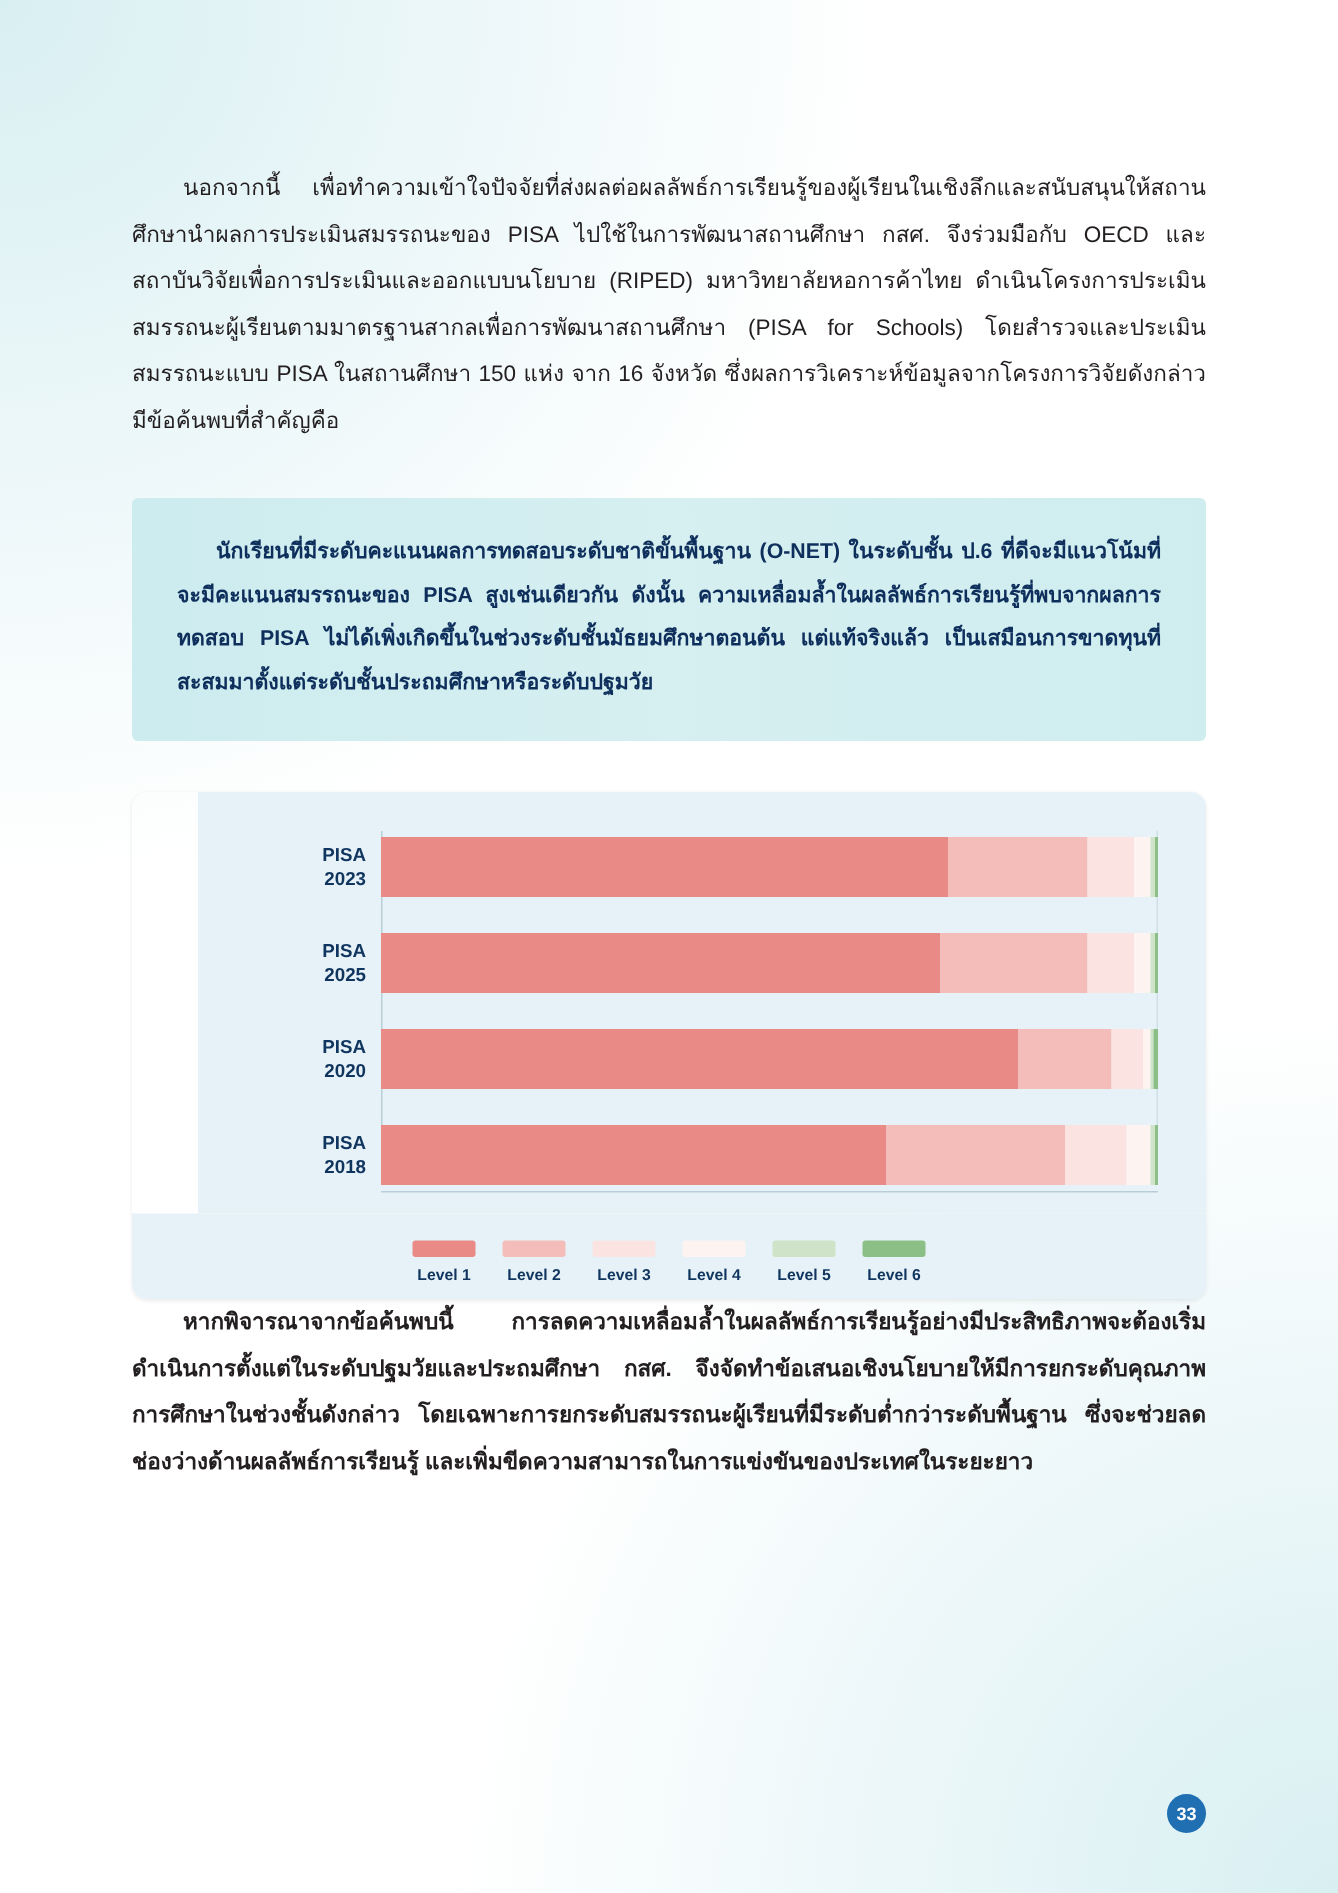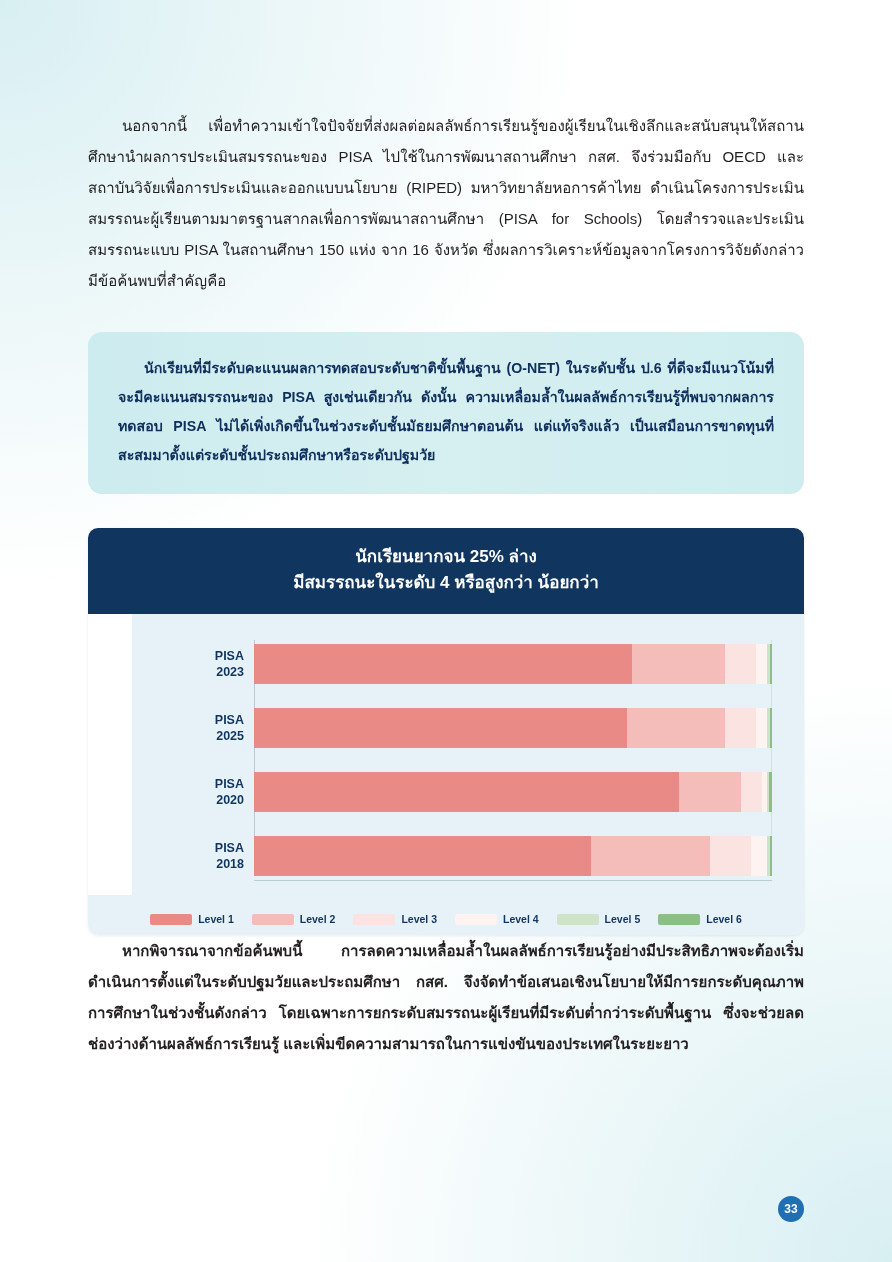--- a/index.html
+++ b/index.html
@@ -37,21 +37,21 @@
     text-justify: inter-word;
   }
   p.body-text .indent {
     display: inline-block;
     width: 34px;
   }
   
   .callout {
     margin-top: 36px;
     background: linear-gradient(90deg, #cdecef 0%, #d6eff1 50%, #cfedef 100%);
-    border-radius: 14px;
+    border-radius: 4px;
     padding: 22px 30px 24px 30px;
   }
   .callout p {
     margin: 0;
     font-size: 14.2px;
     font-weight: bold;
     line-height: 29px;
     color: #0e2e5c;
     text-align: justify;
   }
@@ -134,21 +134,21 @@
   }
   .legend {
     display: flex;
     justify-content: center;
     gap: 18px;
     padding: 18px 0 10px 0;
     background: #e7f2f8;
   }
   .legend-item {
     display: flex;
-    flex-direction: row;
+    flex-direction: column;
     align-items: center;
     gap: 6px;
   }
   .legend-swatch {
     width: 42px;
     height: 11px;
     border-radius: 2px;
   }
   .legend-label {
     font-size: 10.5px;
@@ -181,24 +181,20 @@
 <div class="page">
   <div class="content">
 
     <p class="body-text"><span class="indent"></span><span>นอกจากนี้ เพื่อทำความเข้าใจปัจจัยที่ส่งผลต่อผลลัพธ์การเรียนรู้ของผู้เรียนในเชิงลึกและสนับสนุนให้สถานศึกษานำผลการประเมินสมรรถนะของ PISA ไปใช้ในการพัฒนาสถานศึกษา กสศ. จึงร่วมมือกับ OECD และสถาบันวิจัยเพื่อการประเมินและออกแบบนโยบาย (RIPED) มหาวิทยาลัยหอการค้าไทย ดำเนินโครงการประเมินสมรรถนะผู้เรียนตามมาตรฐานสากลเพื่อการพัฒนาสถานศึกษา (PISA for Schools) โดยสำรวจและประเมินสมรรถนะแบบ PISA ในสถานศึกษา 150 แห่ง จาก 16 จังหวัด ซึ่งผลการวิเคราะห์ข้อมูลจากโครงการวิจัยดังกล่าวมีข้อค้นพบที่สำคัญคือ</span></p>
 
     <div class="callout">
       <p><span class="indent"></span><span>นักเรียนที่มีระดับคะแนนผลการทดสอบระดับชาติขั้นพื้นฐาน (O-NET) ในระดับชั้น ป.6 ที่ดีจะมีแนวโน้มที่จะมีคะแนนสมรรถนะของ PISA สูงเช่นเดียวกัน ดังนั้น ความเหลื่อมล้ำในผลลัพธ์การเรียนรู้ที่พบจากผลการทดสอบ PISA ไม่ได้เพิ่งเกิดขึ้นในช่วงระดับชั้นมัธยมศึกษาตอนต้น แต่แท้จริงแล้ว เป็นเสมือนการขาดทุนที่สะสมมาตั้งแต่ระดับชั้นประถมศึกษาหรือระดับปฐมวัย</span></p>
     </div>
 
     <div class="chart-card">
-      <div class="chart-header">
-        <span class="line">นักเรียนยากจน 25% ล่าง</span>
-        <span class="line">มีสมรรถนะในระดับ 4 หรือสูงกว่า น้อยกว่า</span>
-      </div>
       <div class="chart-body">
         <div class="rows" id="chart-rows">
           <div class="axis-line"></div>
           <div class="axis-line right"></div>
         <div class="row">
               <div class="row-label">
                 <div>PISA</div>
                 <div>2023</div>
               </div>
               <div class="bar">

